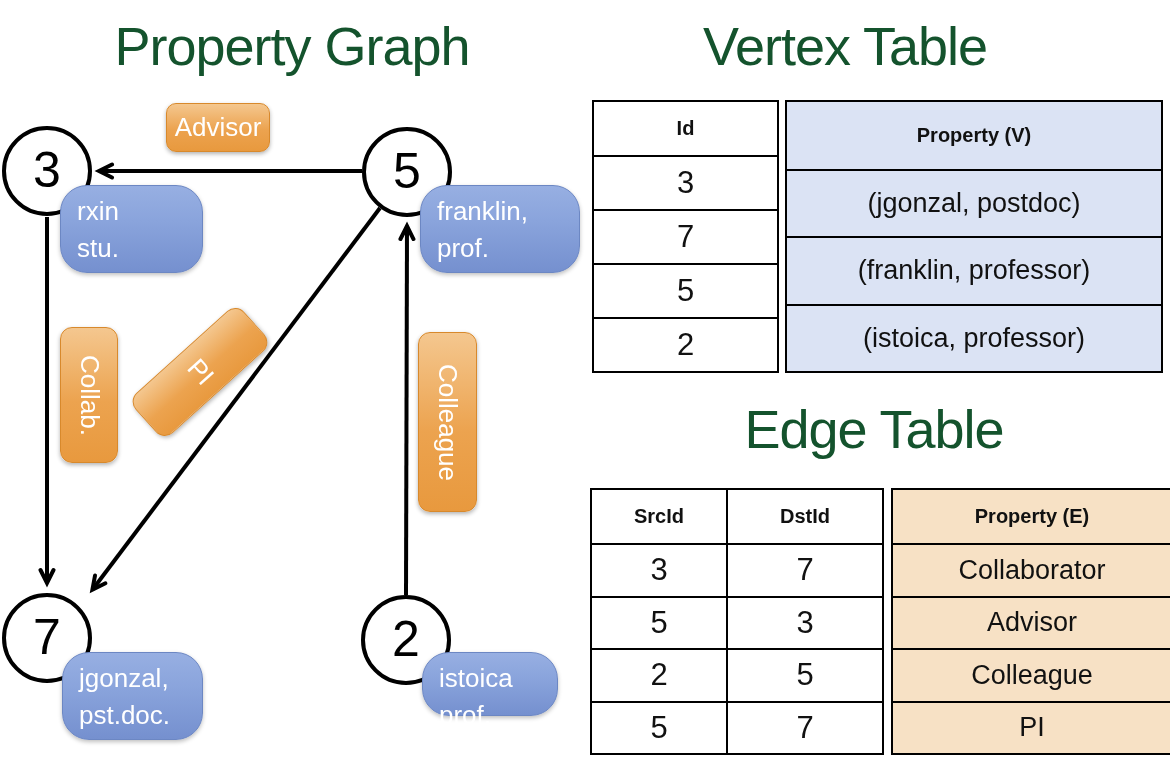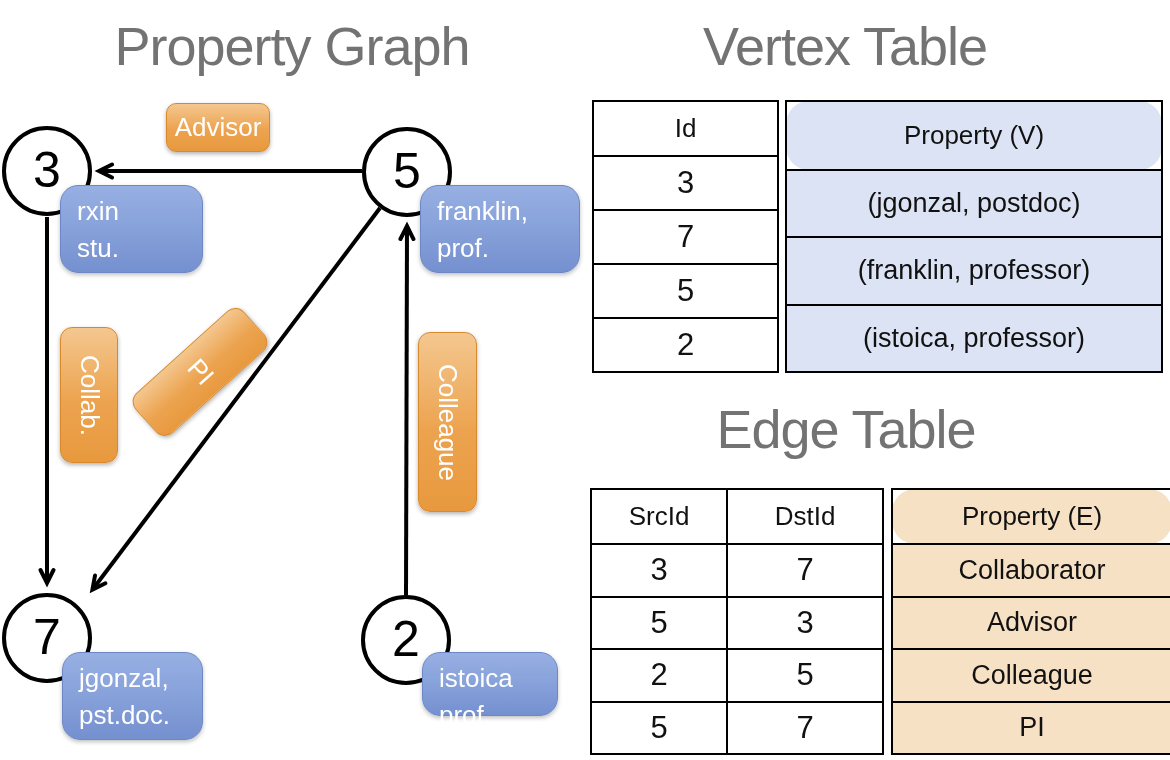--- a/index.html
+++ b/index.html
@@ -2,37 +2,37 @@
 <html><head>
 <meta charset="utf-8">
 <style>
   html,body{margin:0;padding:0;background:#ffffff;}
   #canvas{
     position:relative;width:1170px;height:760px;overflow:hidden;background:#ffffff;
     font-family:"Liberation Sans","DejaVu Sans",sans-serif;color:#111;
   }
   .title{
     position:absolute;text-align:center;font-size:54px;font-weight:400;
-    letter-spacing:-1px;color:#737373;line-height:1.05;white-space:nowrap;
+    letter-spacing:-1px;color:#14532d;line-height:1.05;white-space:nowrap;
   }
   #pg-title{left:0;top:18px;width:584px;}
   #vt-title{left:580px;top:18px;width:530px;}
-  #et-title{left:576px;top:401px;width:540px;}
+  #et-title{left:604px;top:401px;width:540px;}
 
   
   .node{
     position:absolute;width:90px;height:90px;box-sizing:border-box;
     border:4.5px solid #000;border-radius:50%;background:#fff;
     display:flex;align-items:center;justify-content:center;z-index:3;
   }
   .node-id{font-size:50px;font-weight:400;color:#000;line-height:1;padding-bottom:2px;}
 
   
   .vbox{
-    position:absolute;box-sizing:border-box;border-radius:18px;
+    position:absolute;box-sizing:border-box;border-radius:27px;
     background:linear-gradient(180deg,#97afe2 0%,#8aa4dc 40%,#7590cf 100%);
     border:1.5px solid #6c87c3;color:#fff;font-size:26px;line-height:37px;
     padding:7px 4px 0 16px;box-shadow:0 2px 4px rgba(0,0,0,0.25);z-index:4;
   }
   .vbox span{display:block;white-space:nowrap;}
 
   
   .ebox{
     position:absolute;box-sizing:border-box;border-radius:12px;
     background:linear-gradient(180deg,#f4c78f 0%,#eca34f 55%,#e8993e 100%);
@@ -45,21 +45,21 @@
 
   #edge-svg{position:absolute;left:0;top:0;z-index:1;}
 
   
   .tbl-wrap{position:absolute;display:flex;}
   table{border-collapse:collapse;table-layout:fixed;}
   th,td{
     border:2.5px solid #000;text-align:center;vertical-align:middle;
     padding:0;overflow:hidden;white-space:nowrap;
   }
-  th{font-size:26px;font-weight:400;border-radius:23px;}
+  th{font-size:20px;font-weight:700;}
   td{font-size:27px;font-weight:400;}
   td.num{font-size:31px;}
   #vertex-table{left:592px;top:100px;gap:6px;}
   #vertex-table .ids{width:187px;}
   #vertex-table .props{width:378px;}
   #vertex-table tr{height:54px;}
   #vertex-table tr.hdr{height:55px;}
   #vertex-table .props th,#vertex-table .props td{background:#dbe3f4;text-align:center;}
   #edge-table{left:590px;top:488px;gap:7px;}
   #edge-table .ids{width:288px;}

